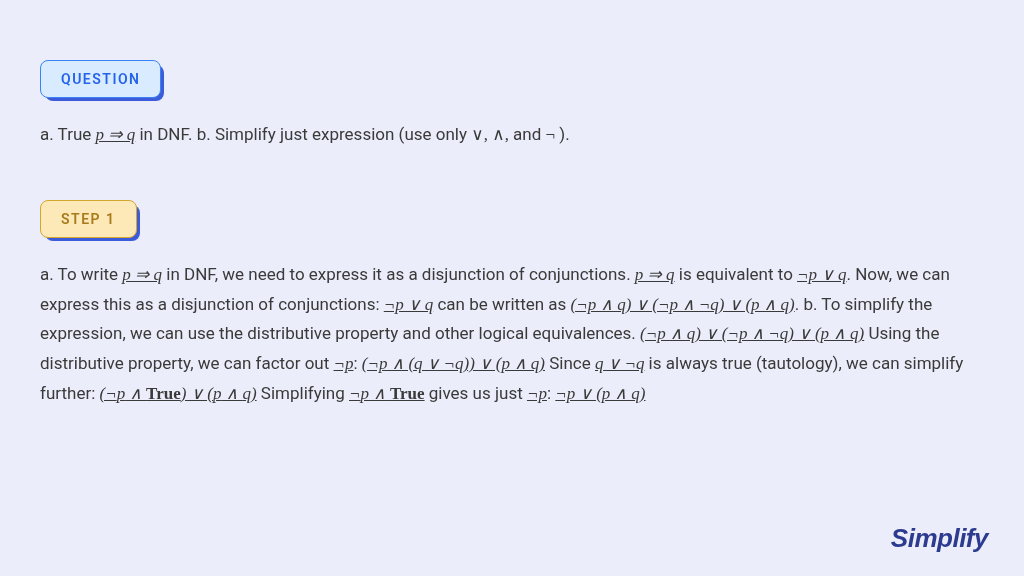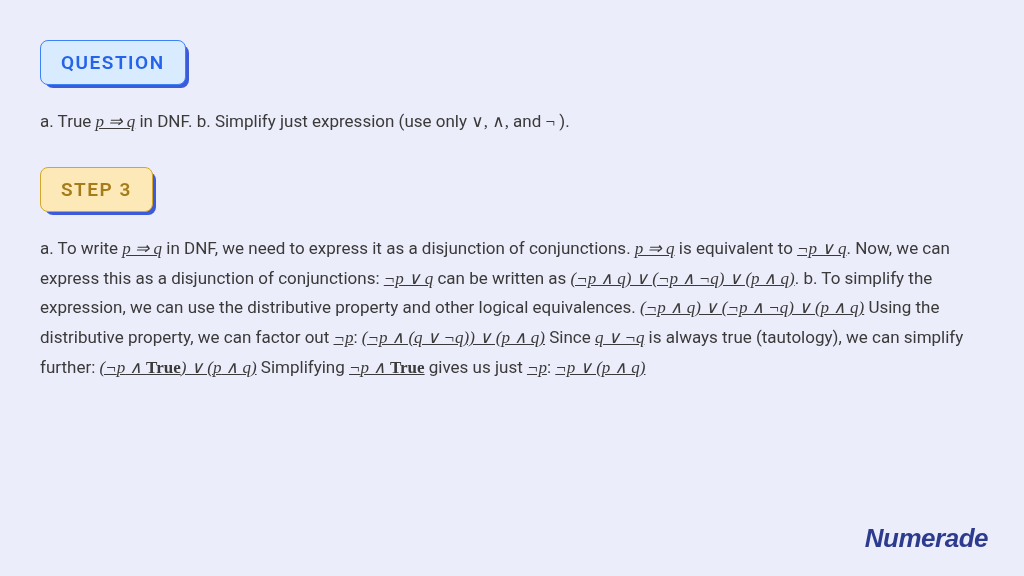--- a/index.html
+++ b/index.html
@@ -9,25 +9,26 @@
     width: 1024px;
     height: 576px;
     position: relative;
     padding: 40px 40px 40px 40px;
     color: #2a2a2a;
   }
   .badge {
     display: inline-block;
     padding: 10px 20px;
     border-radius: 8px;
-    font-size: 19px;
+    font-size: 14px;
     font-weight: 600;
     letter-spacing: 1.5px;
     position: relative;
     margin-bottom: 22px;
+    margin-top: 20px;
   }
   .badge-shadow {
     position: absolute;
     top: 4px;
     left: 4px;
     right: -4px;
     bottom: -4px;
     border-radius: 8px;
     z-index: -1;
   }
@@ -89,25 +90,25 @@
   <div class="badge-shadow"></div>
   <span>QUESTION</span>
 </div>
 
 <p class="text-block">
   <span>a. True </span><span class="math">p ⇒ q</span><span> in DNF. b. Simplify just expression (use only </span><span class="mathop">∨, ∧,</span><span> and </span><span class="mathop">¬</span><span> ).</span>
 </p>
 
 <div class="badge badge-step">
   <div class="badge-shadow"></div>
-  <span>STEP 3</span>
+  <span>STEP 1</span>
 </div>
 
 <p class="text-block">
   <span>a. To write </span><span class="math">p ⇒ q</span><span> in DNF, we need to express it as a disjunction of conjunctions. </span><span class="math">p ⇒ q</span><span> is equivalent to </span><span class="math">¬p ∨ q</span><span>. Now, we can express this as a disjunction of conjunctions: </span><span class="math">¬p ∨ q</span><span> can be written as </span><span class="math">(¬p ∧ q) ∨ (¬p ∧ ¬q) ∨ (p ∧ q)</span><span>. b. To simplify the expression, we can use the distributive property and other logical equivalences. </span><span class="math">(¬p ∧ q) ∨ (¬p ∧ ¬q) ∨ (p ∧ q)</span><span> Using the distributive property, we can factor out </span><span class="math">¬p</span><span>: </span><span class="math">(¬p ∧ (q ∨ ¬q)) ∨ (p ∧ q)</span><span> Since </span><span class="math">q ∨ ¬q</span><span> is always true (tautology), we can simplify further: </span><span class="math">(¬<span class="math">p</span> ∧ <span class="mathrm">True</span>) ∨ (<span class="math">p</span> ∧ <span class="math">q</span>)</span><span> Simplifying </span><span class="math">¬<span class="math">p</span> ∧ <span class="mathrm">True</span></span><span> gives us just </span><span class="math">¬p</span><span>: </span><span class="math">¬p ∨ (p ∧ q)</span>
 </p>
 
 <div class="logo">
-  <span>Numerade</span>
+  <span>Simplify</span>
 </div>
 
 
 
 
 </body></html>

